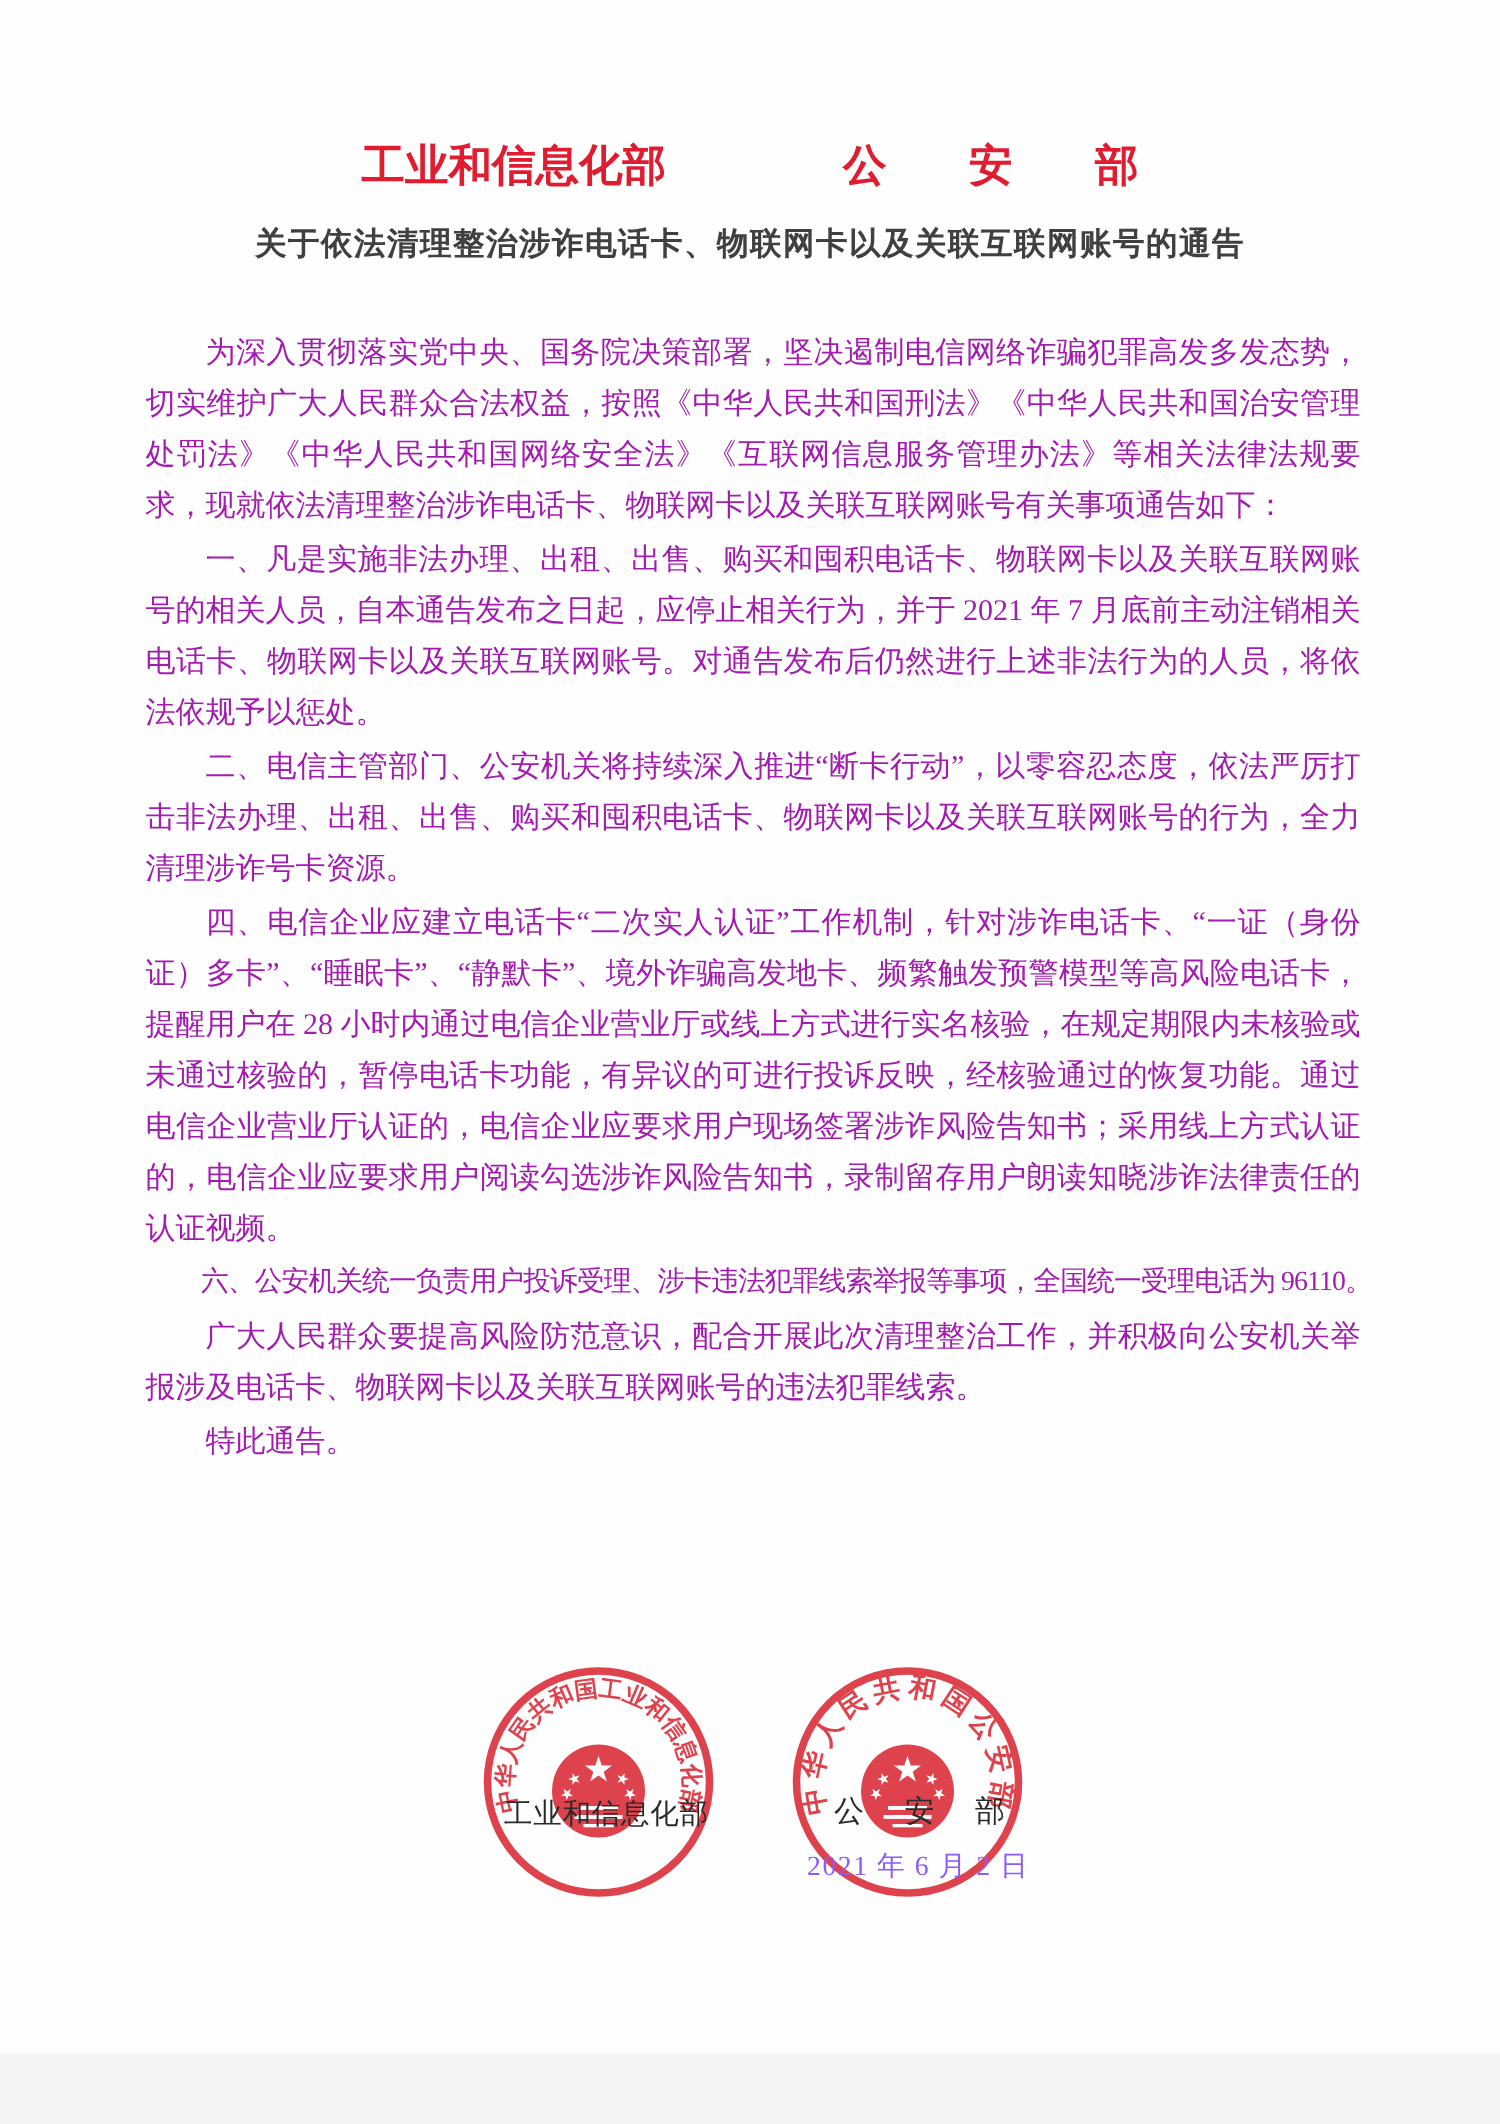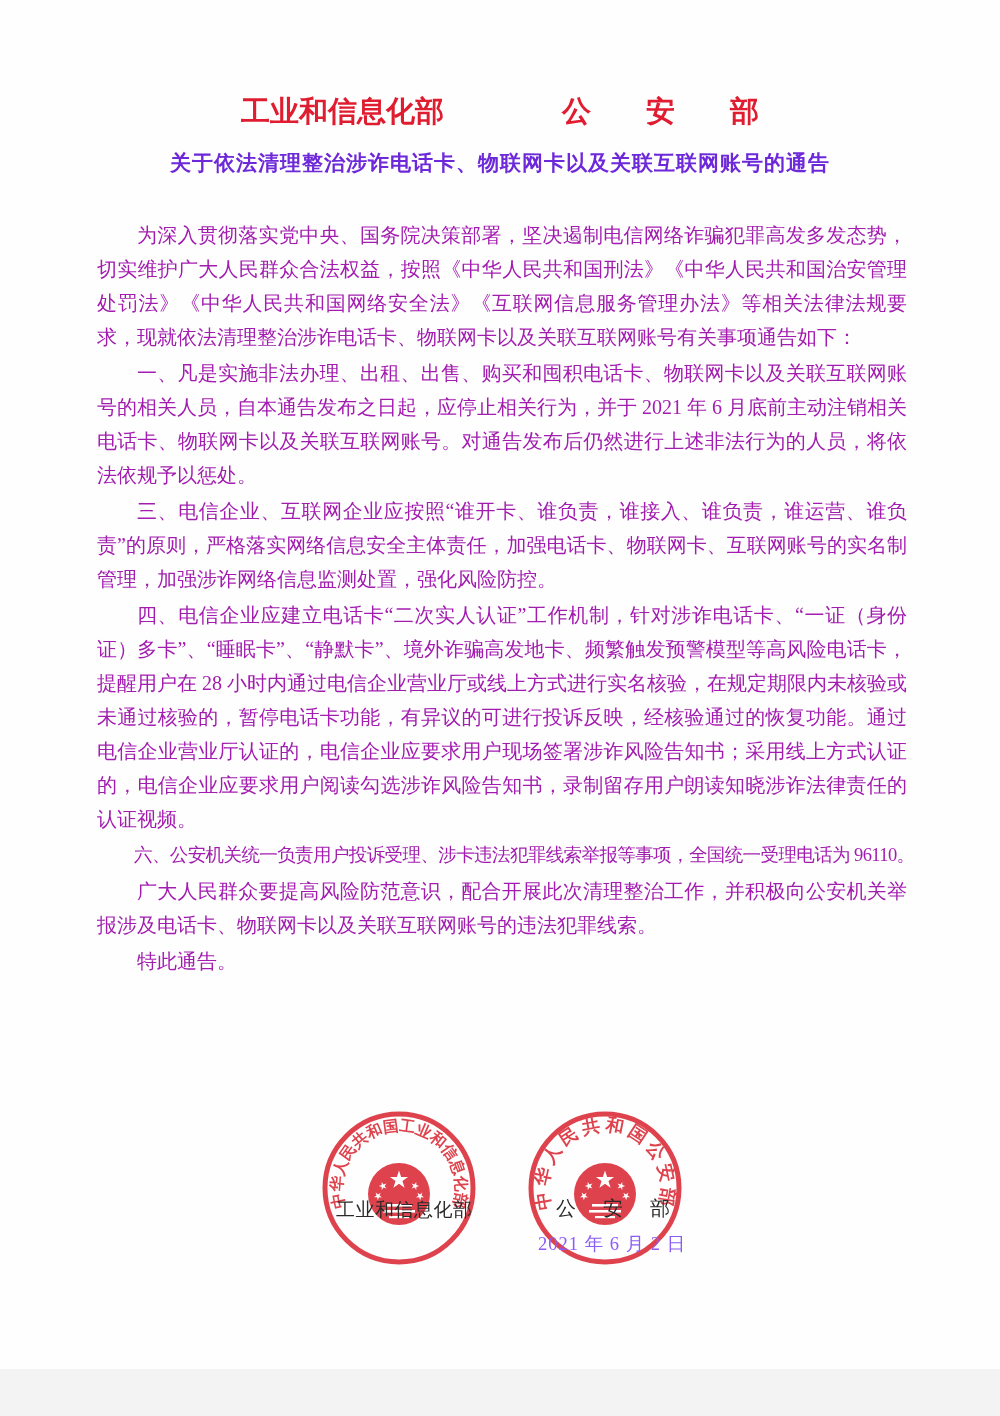--- a/index.html
+++ b/index.html
@@ -20,21 +20,21 @@
     color:#e01d30;
   }
   .org{white-space:nowrap;}
   .org-spaced{letter-spacing:55px;margin-right:-55px;}
   
   .title{
     position:absolute;top:148px;left:0;width:1000px;margin:0;
     text-align:center;
     font-family:"Liberation Sans","DejaVu Sans",sans-serif;
     font-weight:bold;font-size:21px;line-height:30px;letter-spacing:1px;
-    color:#6d28d9;
+    color:#404040;
   }
   
   .body-block{
     position:absolute;top:218px;left:97px;width:810px;
     font-size:20px;line-height:34px;color:#a21caf;
   }
   .body-block p{
     margin:0 0 2px 0;
     text-indent:2em;
     text-align:justify;
@@ -73,22 +73,22 @@
 
   <div class="header-row">
     <span class="org">工业和信息化部</span>
     <span class="org org-spaced">公安部</span>
   </div>
 
   <h1 class="title">关于依法清理整治涉诈电话卡、物联网卡以及关联互联网账号的通告</h1>
 
   <div class="body-block">
     <p>为深入贯彻落实党中央、国务院决策部署，坚决遏制电信网络诈骗犯罪高发多发态势，切实维护广大人民群众合法权益，按照《中华人民共和国刑法》《中华人民共和国治安管理处罚法》《中华人民共和国网络安全法》《互联网信息服务管理办法》等相关法律法规要求，现就依法清理整治涉诈电话卡、物联网卡以及关联互联网账号有关事项通告如下：</p>
-    <p>一、凡是实施非法办理、出租、出售、购买和囤积电话卡、物联网卡以及关联互联网账号的相关人员，自本通告发布之日起，应停止相关行为，并于 2021 年 6 月底前主动注销相关电话卡、物联网卡以及关联互联网账号。对通告发布后仍然进行上述非法行为的人员，将依法依规予以惩处。</p>
-    <p>三、电信企业、互联网企业应按照“谁开卡、谁负责，谁接入、谁负责，谁运营、谁负责”的原则，严格落实网络信息安全主体责任，加强电话卡、物联网卡、互联网账号的实名制管理，加强涉诈网络信息监测处置，强化风险防控。</p>
+    <p>一、凡是实施非法办理、出租、出售、购买和囤积电话卡、物联网卡以及关联互联网账号的相关人员，自本通告发布之日起，应停止相关行为，并于 2021 年 7 月底前主动注销相关电话卡、物联网卡以及关联互联网账号。对通告发布后仍然进行上述非法行为的人员，将依法依规予以惩处。</p>
+    <p>二、电信主管部门、公安机关将持续深入推进“断卡行动”，以零容忍态度，依法严厉打击非法办理、出租、出售、购买和囤积电话卡、物联网卡以及关联互联网账号的行为，全力清理涉诈号卡资源。</p>
     <p>四、电信企业应建立电话卡“二次实人认证”工作机制，针对涉诈电话卡、“一证（身份证）多卡”、“睡眠卡”、“静默卡”、境外诈骗高发地卡、频繁触发预警模型等高风险电话卡，提醒用户在 28 小时内通过电信企业营业厅或线上方式进行实名核验，在规定期限内未核验或未通过核验的，暂停电话卡功能，有异议的可进行投诉反映，经核验通过的恢复功能。通过电信企业营业厅认证的，电信企业应要求用户现场签署涉诈风险告知书；采用线上方式认证的，电信企业应要求用户阅读勾选涉诈风险告知书，录制留存用户朗读知晓涉诈法律责任的认证视频。</p>
     <p class="oneline">六、公安机关统一负责用户投诉受理、涉卡违法犯罪线索举报等事项，全国统一受理电话为 96110。</p>
     <p>广大人民群众要提高风险防范意识，配合开展此次清理整治工作，并积极向公安机关举报涉及电话卡、物联网卡以及关联互联网账号的违法犯罪线索。</p>
     <p>特此通告。</p>
   </div>
 
   <div class="sig sig-miit">工业和信息化部</div>
   <div class="sig sig-mps">公安部</div>
   <div class="issue-date">2021 年 6 月 2 日</div>
 

